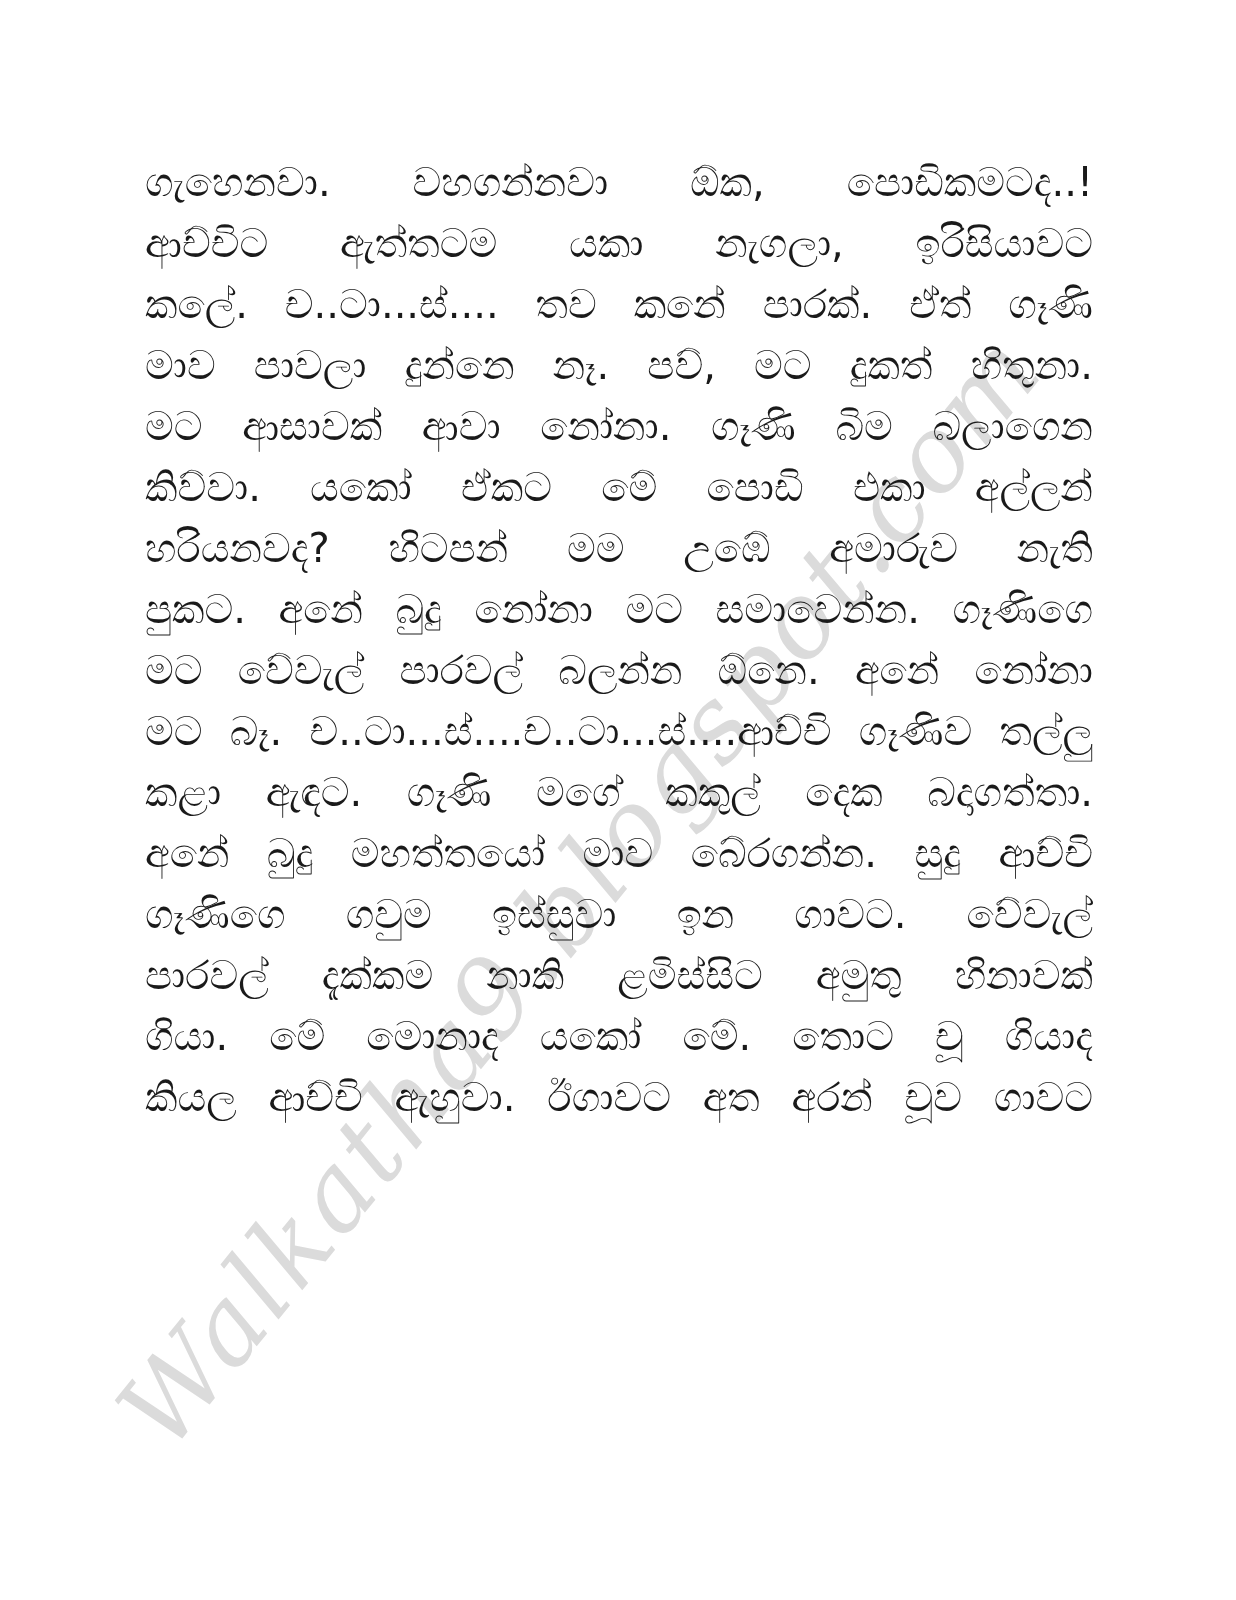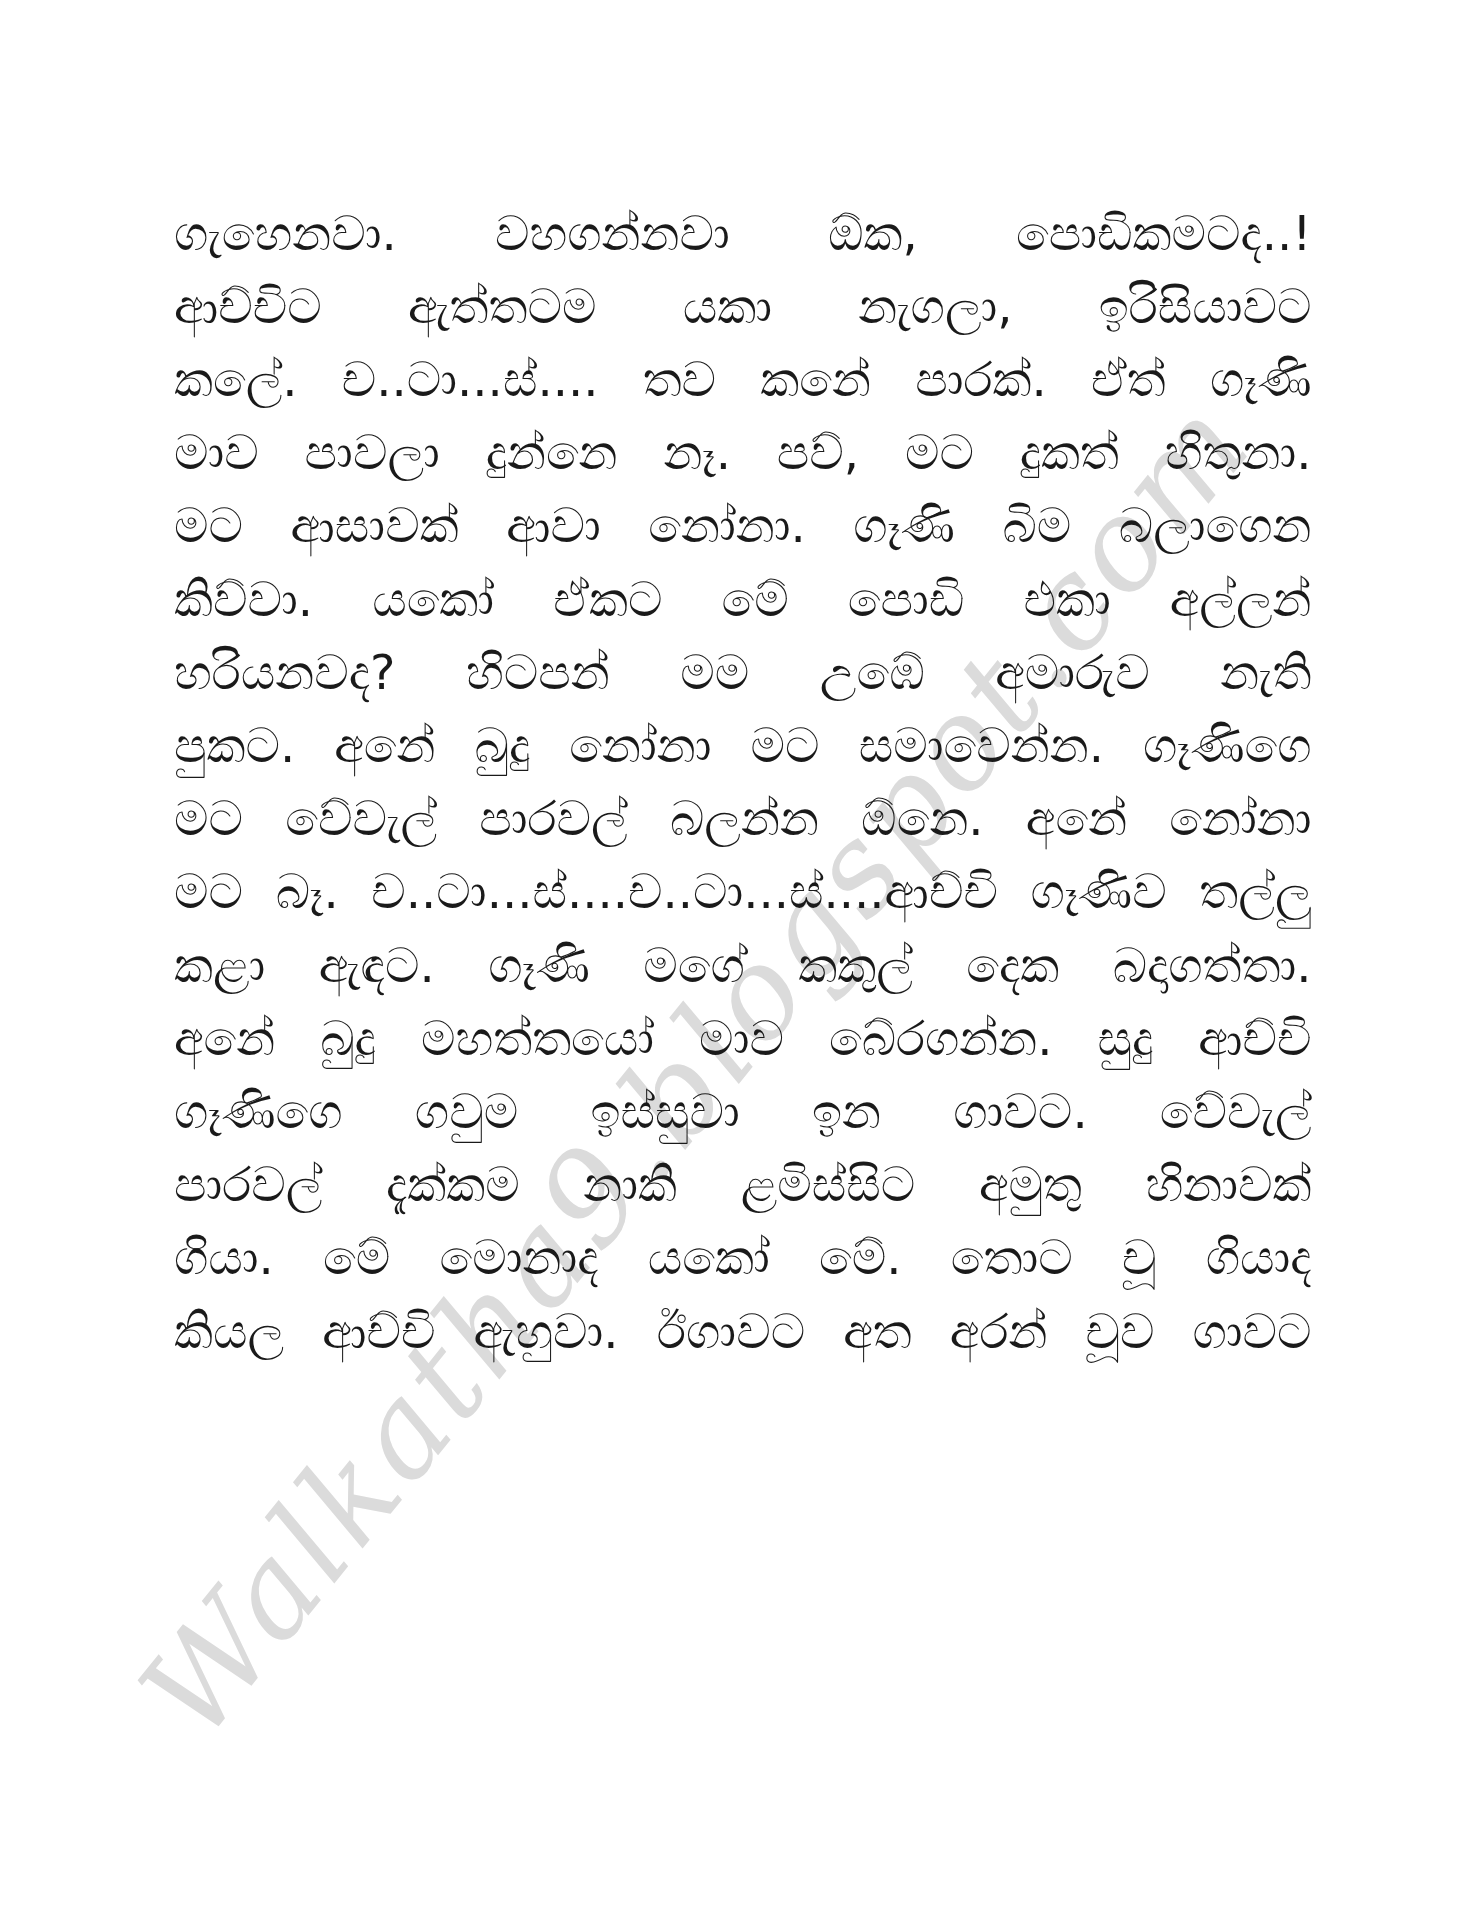--- a/index.html
+++ b/index.html
@@ -29,21 +29,20 @@
     white-space: nowrap;
     user-select: none;
     z-index: 1;
   }
   .text-block {
     position: absolute;
     left: 145px;
     top: 152px;
     width: 948px;
     z-index: 2;
-    margin-top: 13px;
   }
   .text-line {
     height: 61px;
     line-height: 61px;
     font-size: 40px;
     color: #1a1a1a;
     text-align: justify;
     text-align-last: justify;
     white-space: nowrap;
     overflow: visible;

